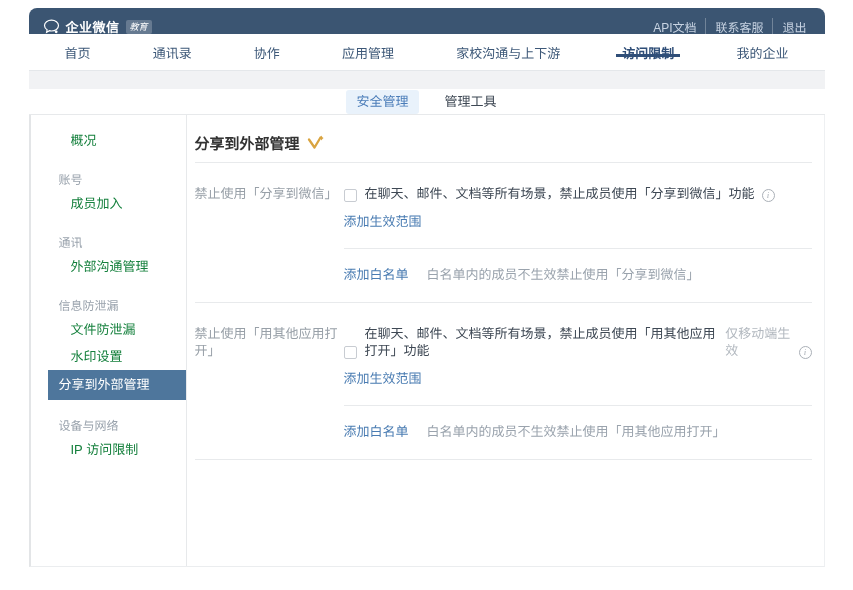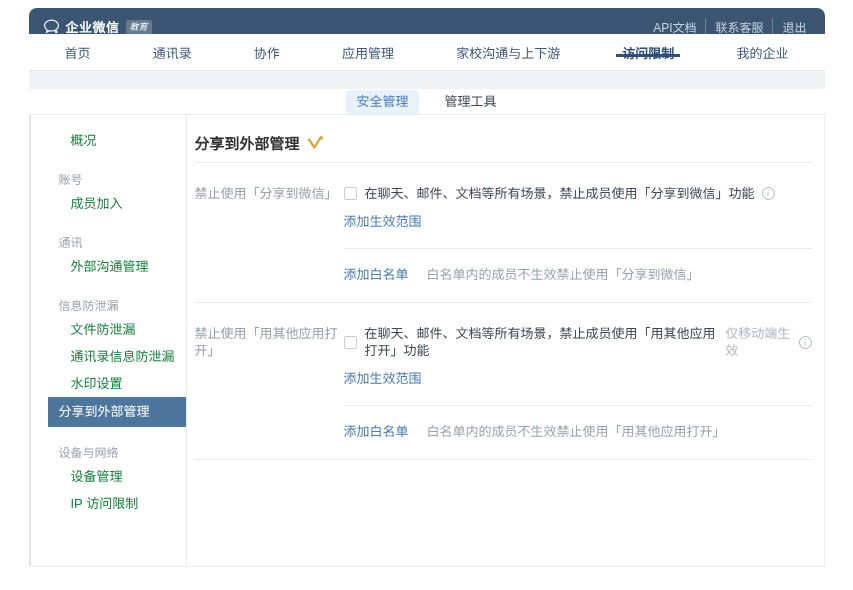--- a/index.html
+++ b/index.html
@@ -42,21 +42,21 @@
   .page-title { font-size:15px; font-weight:bold; color:#333; display:flex; align-items:center; gap:7px; height:20px; }
   .gold-icon svg { display:block; }
   .divider { border-top:1px solid #e8eaec; }
   .divider.after-title { margin-top:10px; }
   .divider.inset { margin:18px 0 0 149px; }
   .divider.group-sep { margin-top:19px; }
 
   .setting-row { display:flex; margin-top:22px; }
   .setting-label { width:149px; flex-shrink:0; font-size:13px; color:#98a0a8; line-height:17px; }
   .setting-main { flex:1; }
-  .check-line { display:flex; align-items:center; font-size:13px; color:#3e4854; line-height:17px; }
+  .check-line { display:flex; align-items:flex-end; font-size:13px; color:#3e4854; line-height:17px; }
   .checkbox { width:13px; height:13px; border:1px solid #c8ccd2; border-radius:2px; background:#fff; margin-right:8px; flex-shrink:0; cursor:pointer; }
   .note { color:#b2b8bf; margin-left:7px; }
   .info-icon { width:13px; height:13px; border:1px solid #aab0b7; border-radius:50%; color:#aab0b7; font-size:9px; line-height:11px; text-align:center; margin-left:7px; display:inline-block; cursor:pointer; font-family:"Liberation Serif",serif; font-style:italic; flex-shrink:0; }
   .link { color:#4a7cb2; font-size:13px; text-decoration:none; cursor:pointer; display:inline-block; line-height:17px; }
   .scope-link { margin-top:11px; }
   .whitelist { margin:17px 0 0 149px; font-size:13px; line-height:17px; display:flex; align-items:baseline; }
   .whitelist .desc { color:#9aa3ad; margin-left:18px; }
 </style>
 </head>
 <body>
@@ -104,26 +104,24 @@
       <div class="side-item">概况</div>
 
       <div class="side-header">账号</div>
       <div class="side-item">成员加入</div>
 
       <div class="side-header">通讯</div>
       <div class="side-item">外部沟通管理</div>
 
       <div class="side-header">信息防泄漏</div>
       <div class="side-item">文件防泄漏</div>
-      <div class="side-item">通讯录信息防泄漏</div>
       <div class="side-item">水印设置</div>
       <div class="side-item active">分享到外部管理</div>
 
       <div class="side-header">设备与网络</div>
-      <div class="side-item">设备管理</div>
       <div class="side-item">IP 访问限制</div>
     </aside>
 
     <main class="content">
       <h1 class="page-title">
         <span>分享到外部管理</span>
         <span class="gold-icon">
           <svg width="17" height="15" viewBox="0 0 17 15">
             <path d="M2 4.5 L7.5 12.5 L13.5 2.5" fill="none" stroke="#d9a440" stroke-width="2.3" stroke-linecap="round" stroke-linejoin="round"></path>
             <path d="M14.6 0.6 L15.4 2.3 L16.6 3.1 L15.4 3.9 L14.6 5.6 L13.8 3.9 L12.6 3.1 L13.8 2.3 Z" fill="#d9a440"></path>

